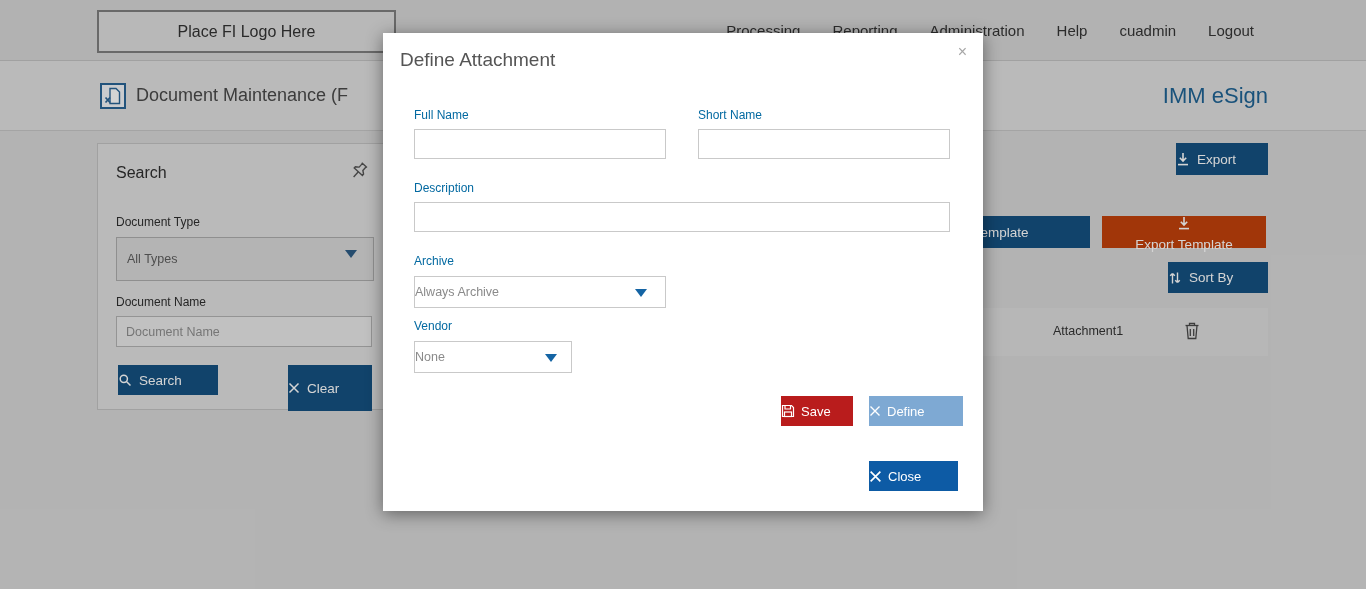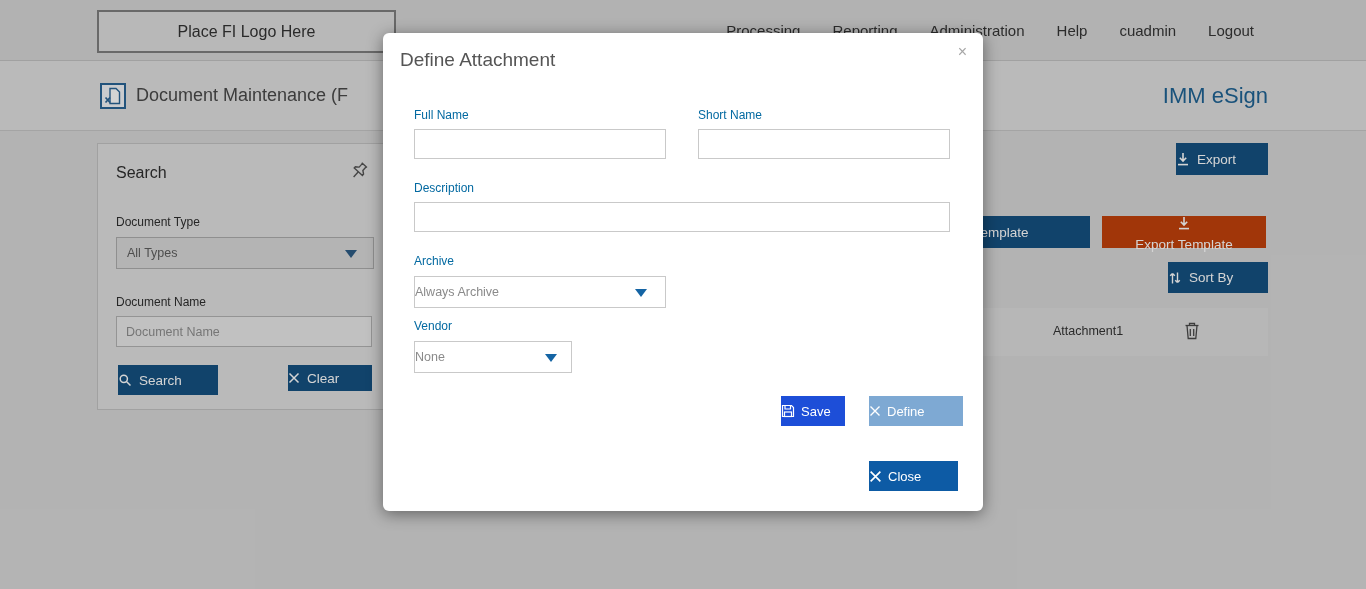--- a/index.html
+++ b/index.html
@@ -34,59 +34,59 @@
   .panel-title { position:absolute; left:18px; top:20px; font-size:16px; color:#2e2e2e; }
   .pin-icon { position:absolute; right:20px; top:16px; width:22px; height:22px; }
   .field-label { position:absolute; font-size:12px; color:#2e2e2e; }
   .lbl-doctype { left:18px; top:71px; }
   .lbl-docname { left:18px; top:151px; }
   .fake-select {
     position:absolute; border:1px solid #adadad; background:#d9d9d9;
     display:flex; align-items:center; padding-left:10px;
     font-size:12.5px; color:#5e5e5e; cursor:pointer;
   }
-  .sel-doctype { left:18px; top:93px; width:258px; height:32px; }
+  .sel-doctype { left:18px; top:93px; width:258px; height:44px; }
   .tri { position:absolute; width:0; height:0; border-left:6px solid transparent; border-right:6px solid transparent; border-top:8px solid #2d5c85; }
   .sel-doctype .tri { right:16px; top:12px; }
   .text-input {
     position:absolute; border:1px solid #b3b3b3; background:#e9e9e9;
     font-size:12.5px; color:#444; padding:0 9px; font-family:inherit;
   }
   .text-input::placeholder { color:#8e8e8e; }
   .inp-docname { left:18px; top:172px; width:256px; height:31px; }
 
   .btn {
     position:absolute; display:flex; align-items:center; justify-content:flex-start;
     gap:7px; border:none; cursor:pointer; color:#fff; font-size:13.5px;
     font-family:inherit; white-space:nowrap;
   }
   .btn-dark { background:#155181; }
   .btn-mid { background:#c2410c;flex-direction:column; }
   .btn-search { left:20px; top:221px; width:100px; height:30px; }
-  .btn-clear  { left:190px; top:221px; width:84px; height:26px; }
+  .btn-clear  { left:190px; top:221px; width:84px; height:46px; }
 
   .btn-export { left:1176px; top:12px; width:92px; height:32px; }
   .btn-import-template { left:932px; top:85px; width:158px; height:32px; }
   .btn-export-template { left:1102px; top:85px; width:164px; height:32px; }
   .btn-sortby { left:1168px; top:131px; width:100px; height:31px; }
 
   .list-row {
     position:absolute; left:700px; top:177px; width:568px; height:48px;
     background:#dddddd;
   }
   .row-label { position:absolute; left:353px; top:16px; font-size:12.5px; color:#333; }
   .trash-icon { position:absolute; left:484px; top:13px; width:16px; height:20px; cursor:pointer; }
 
   
   .backdrop { position:absolute; inset:0; background:rgba(0,0,0,0.17); z-index:10; }
 
   
   .modal {
     position:absolute; left:383px; top:33px; width:600px; height:478px;
-    background:#ffffff; z-index:20; box-shadow:0 3px 16px rgba(0,0,0,0.45);border-radius:6px;
+    background:#ffffff; z-index:20; box-shadow:0 3px 16px rgba(0,0,0,0.45);
   }
   .modal-title { position:absolute; left:17px; top:16px; font-size:19px; color:#555; }
   .modal-close-x { position:absolute; right:16px; top:11px; font-size:16px; color:#a6a6a6; cursor:pointer; line-height:1; }
   .m-label { position:absolute; font-size:12px; color:#0369a1; }
   .m-input { position:absolute; border:1px solid #c9c9c9; background:#fff; font-size:13px; color:#333; padding:0 9px; font-family:inherit; }
   .lbl-fullname { left:31px; top:75px; }
   .inp-fullname { left:31px; top:96px; width:252px; height:30px; }
   .lbl-shortname { left:315px; top:75px; }
   .inp-shortname { left:315px; top:96px; width:252px; height:30px; }
   .lbl-desc { left:31px; top:148px; }
@@ -98,21 +98,21 @@
     display:flex; align-items:center; 
     font-size:12.5px; color:#8a8a8a; cursor:pointer;
   }
   .sel-archive { left:31px; top:243px; width:252px; height:32px; }
   .sel-vendor  { left:31px; top:308px; width:158px; height:32px; }
   .m-select .tri { border-top-color:#1464a4; }
   .sel-archive .tri { right:18px; top:12px; }
   .sel-vendor .tri { right:14px; top:12px; }
 
   .m-btn { font-size:13px; gap:6px; }
-  .btn-save   { left:398px; top:363px; width:64px; height:30px; background:#1d4ed8; }
+  .btn-save   { left:398px; top:363px; width:72px; height:30px; background:#b91c1c; }
   .btn-cancel { left:486px; top:363px; width:94px; height:30px; background:#7ea9d3; }
   .btn-close  { left:486px; top:428px; width:89px; height:30px; background:#0d5ba5; }
 
   .icon { display:inline-flex; flex:none; }
 </style>
 </head>
 <body>
 
 <div class="app">
 

